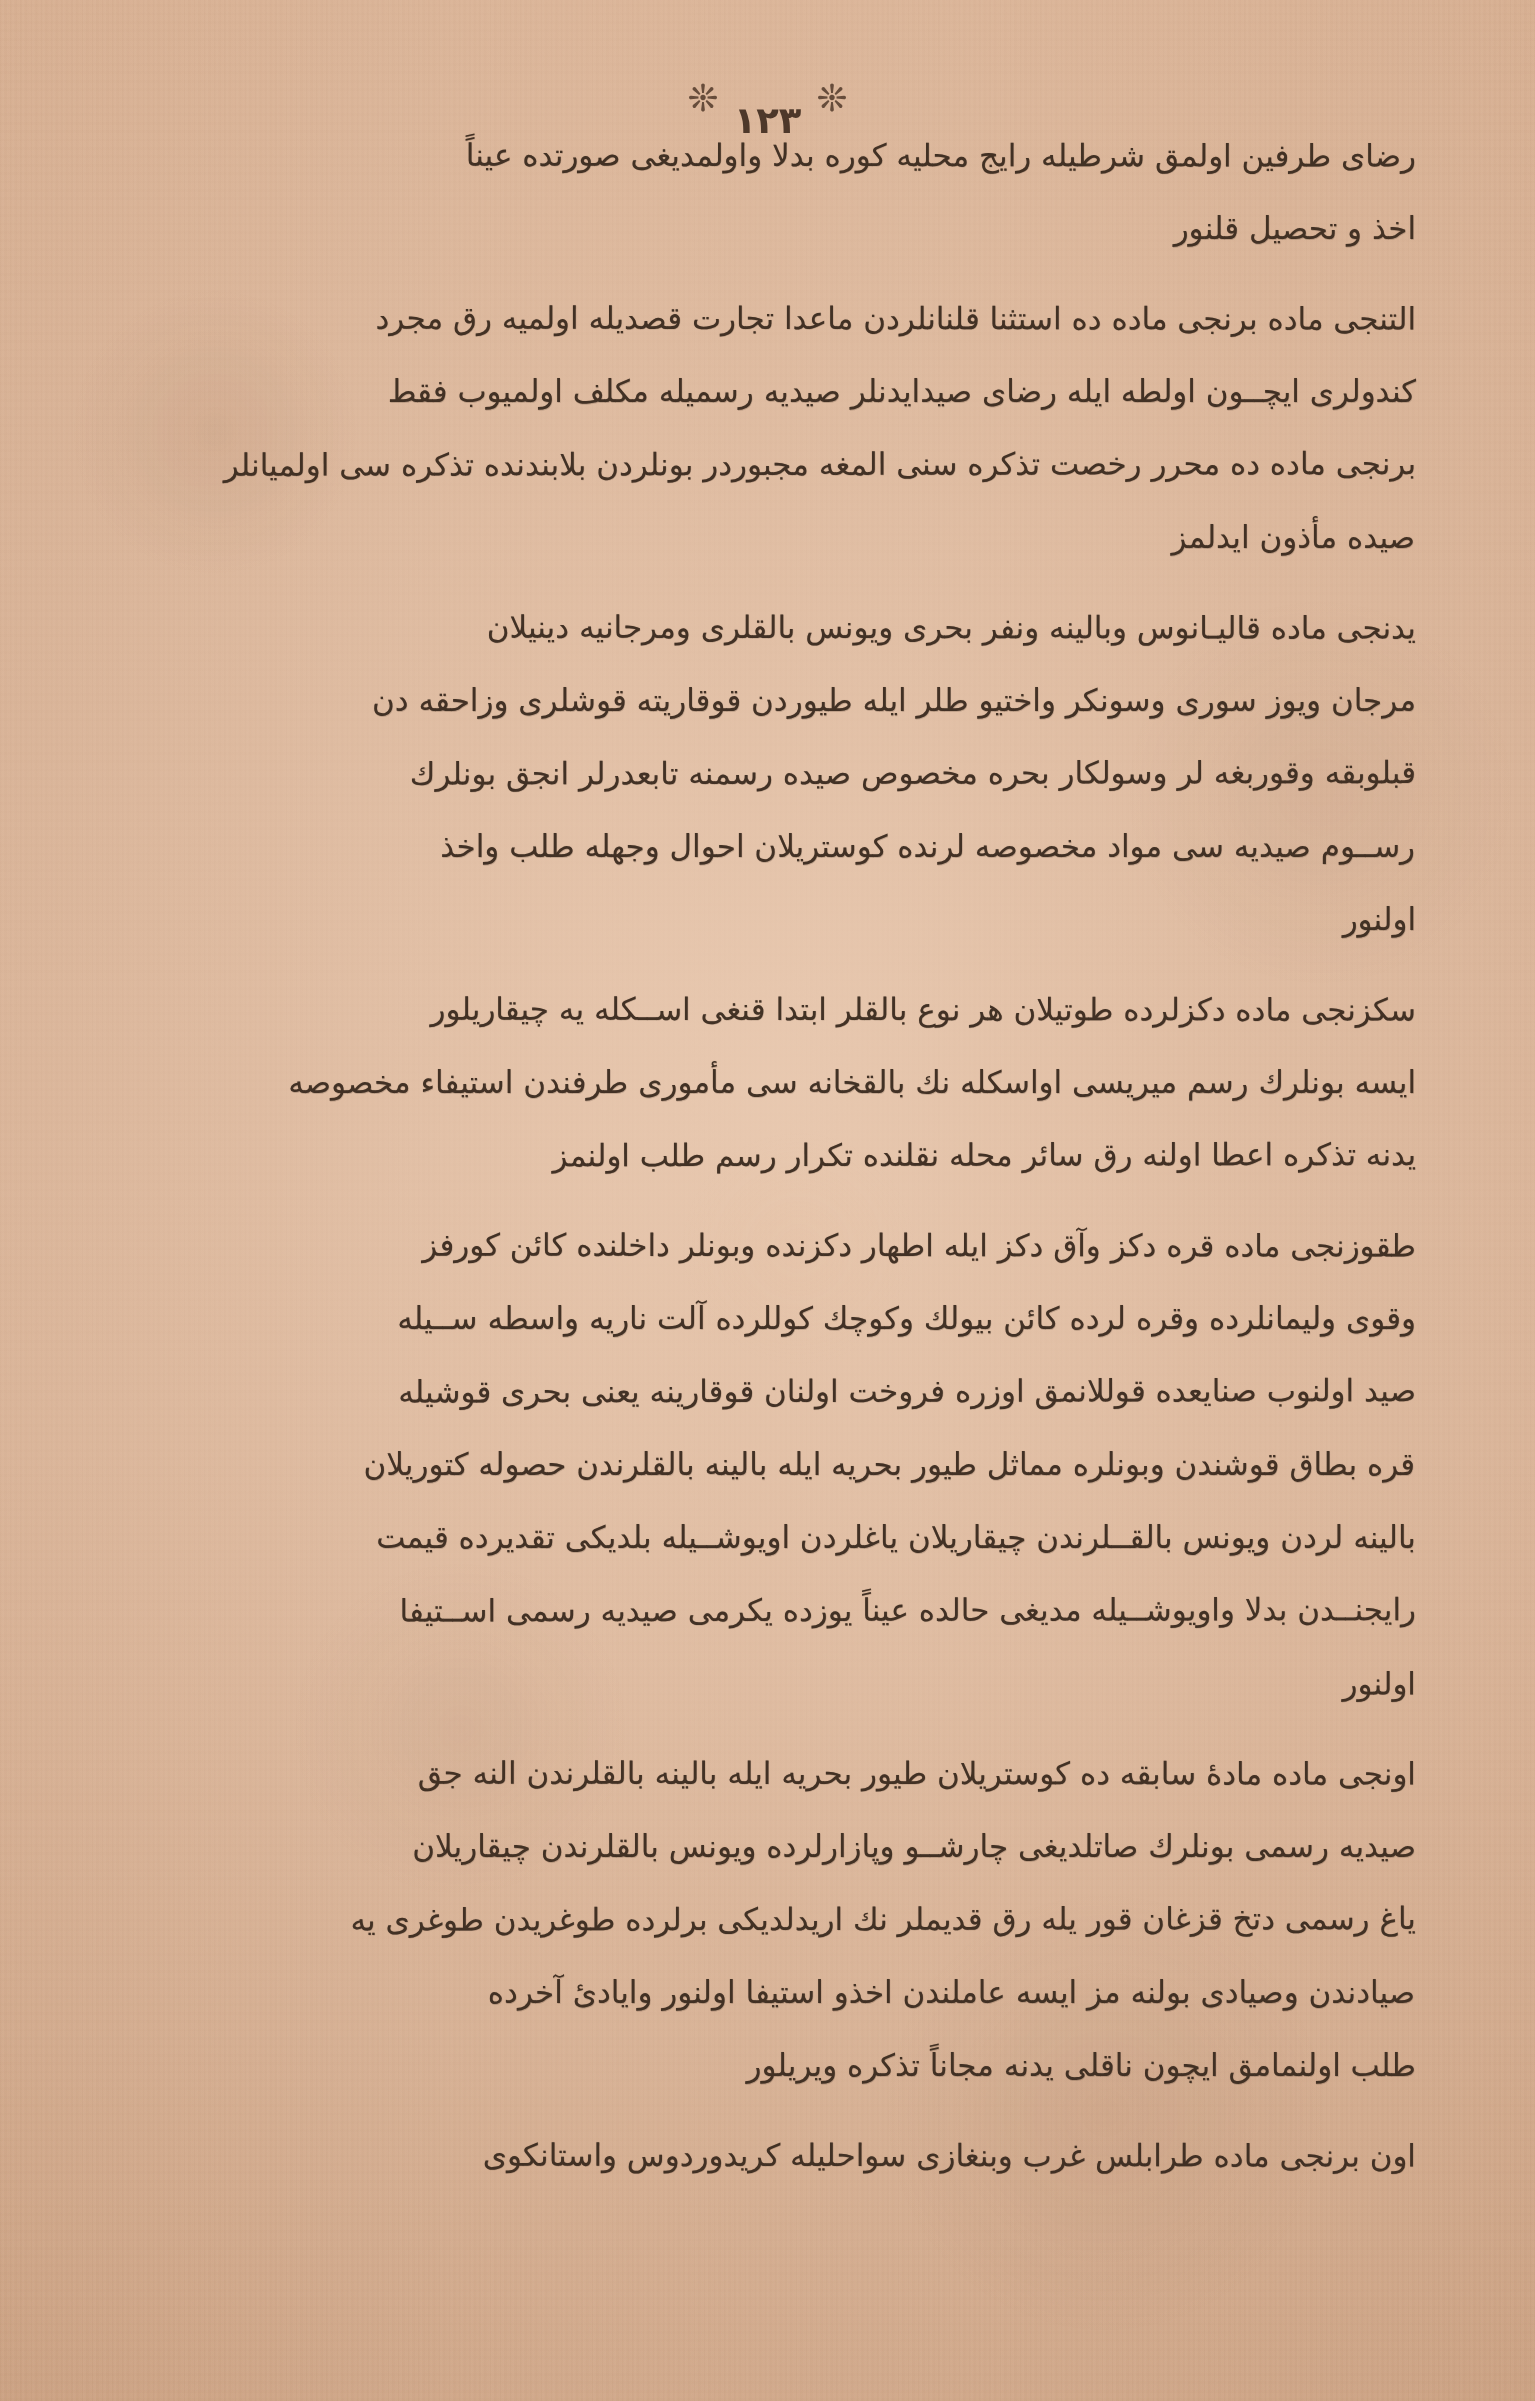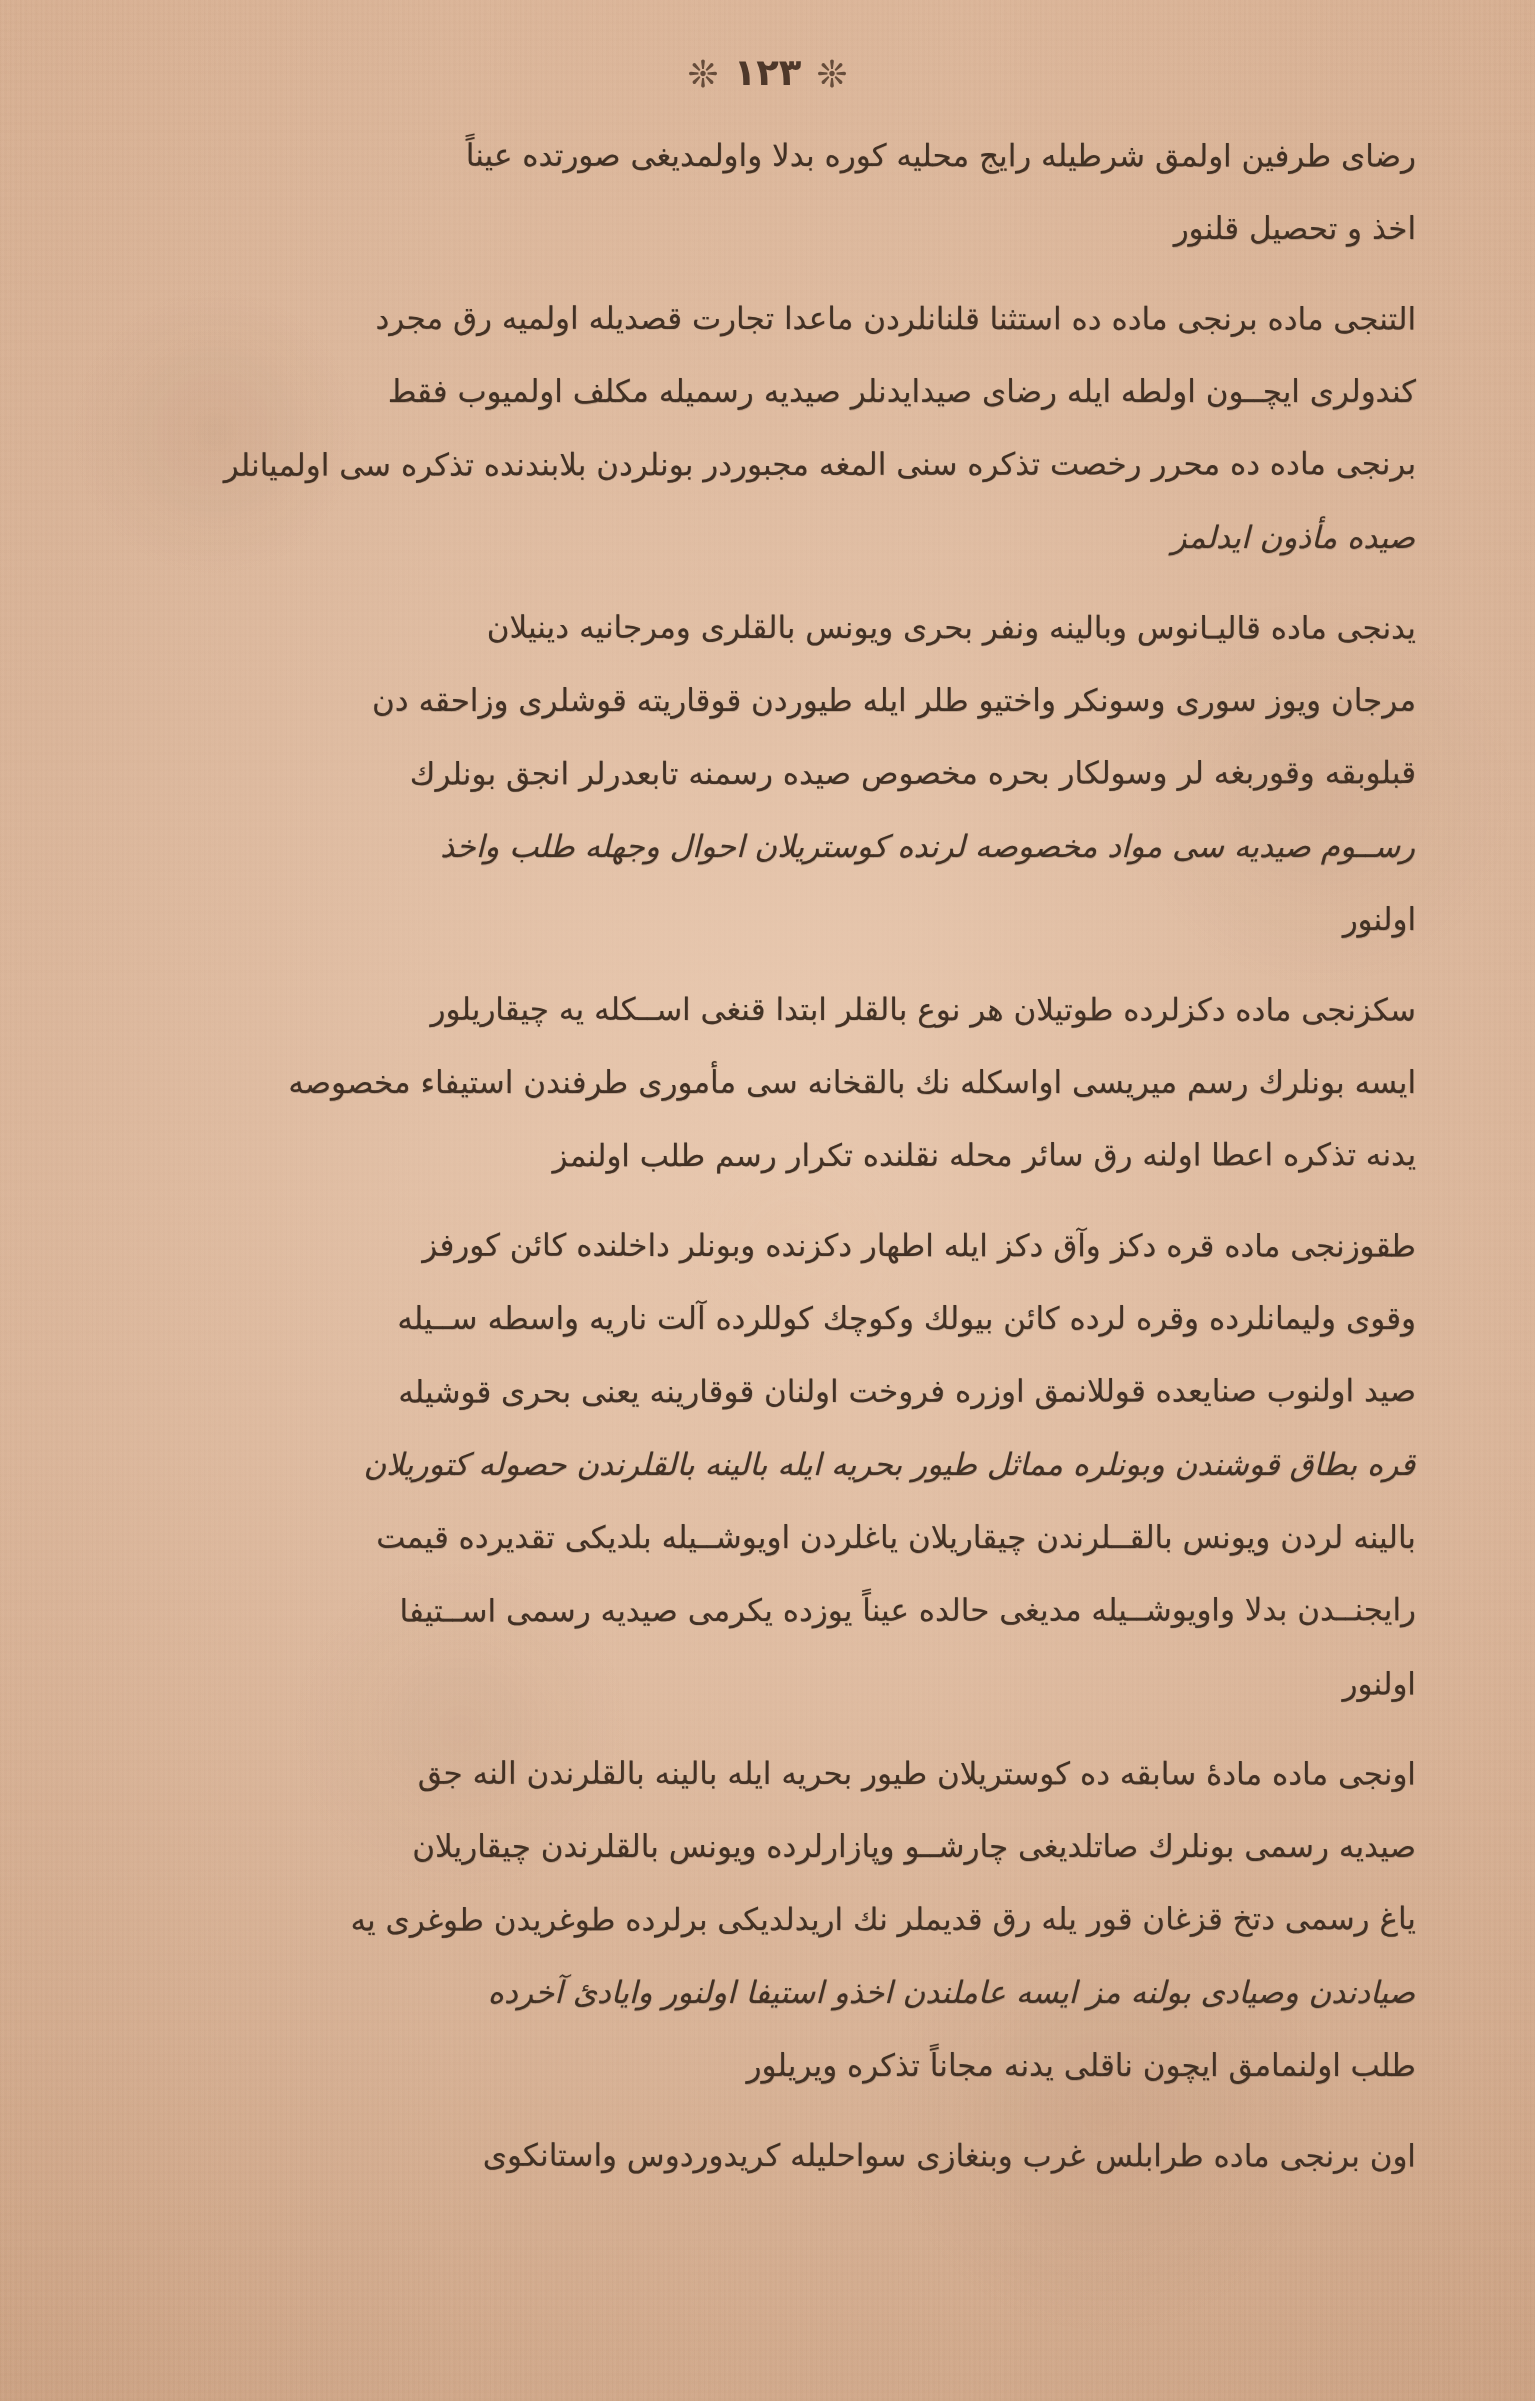--- a/index.html
+++ b/index.html
@@ -85,20 +85,21 @@
     opacity: 0.92;
     transform: translateY(1.9px);
   }
   .folio-num {
     font-family: "DejaVu Sans", "Liberation Sans", sans-serif;
     font-size: 37px;
     line-height: 1;
     color: #4e382a;
     letter-spacing: 2.8px;
     font-weight: 600;
+    margin-top: 48px;
   }
 
   
   .body {
     position: absolute;
     top: 119px;
     right: 119px;
     left: 119px;
     direction: rtl;
     text-align: justify;
@@ -121,21 +122,21 @@
       0.5px 0.5px 0 rgba(60,44,32,0.18);
     opacity: 0.96;
   }
 
   
   .line.short { letter-spacing: 0.5px; }
 
   
   .line:nth-child(3n)   { transform: rotate(-0.08deg); }
   .line:nth-child(3n+1) { transform: rotate(0.05deg); }
-  .line:nth-child(4n)   { transform: translateX(-0.9px); font-style: italic; }
+  .line:nth-child(4n)   { transform: translateX(-0.9px); }
 </style>
 </head>
 <body>
 
 <div class="page">
   <div class="page-inner">
 
     <div class="folio">
       <span class="folio-orn">❊</span>
       <span class="folio-num">١٢٣</span>

